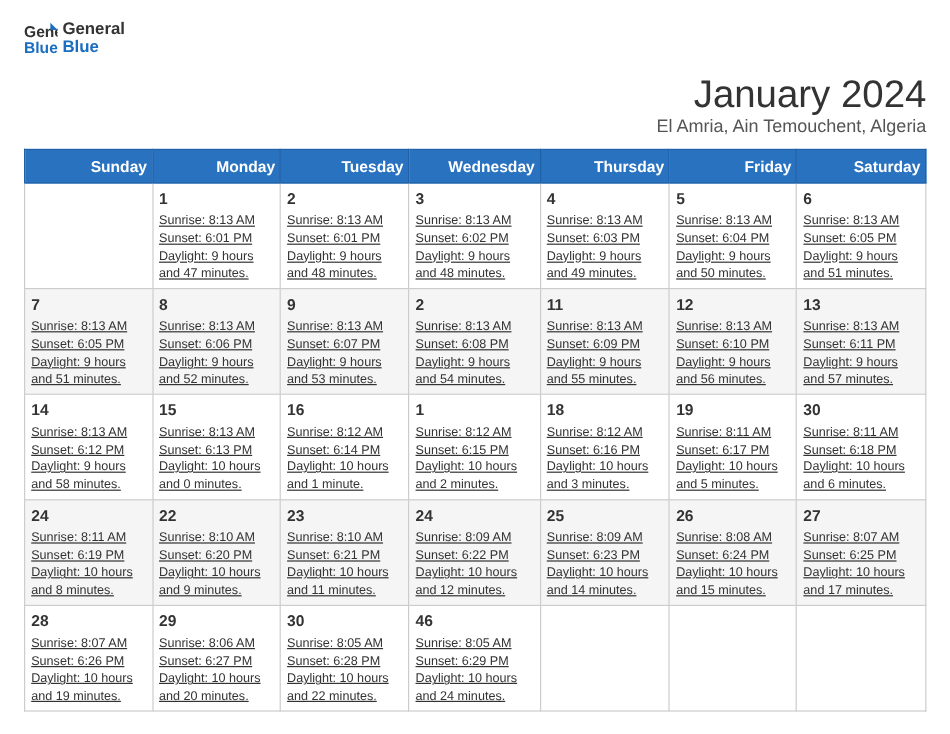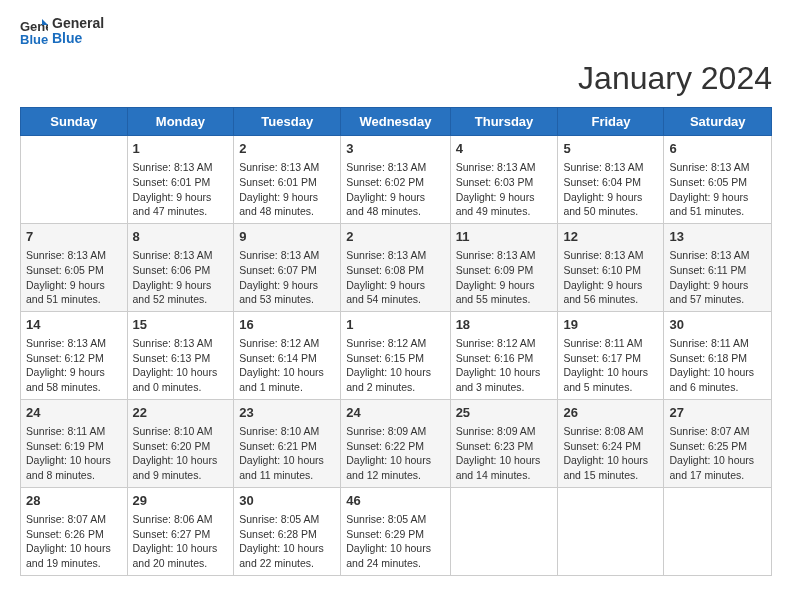--- a/index.html
+++ b/index.html
@@ -40,21 +40,21 @@
     }
     .calendar-table {
       width: 100%;
       border-collapse: collapse;
       font-size: 11px;
     }
     .calendar-table thead tr th {
       background-color: #2872c0;
       color: #fff;
       padding: 6px 4px;
-      text-align: center;
+      text-align: right;
       font-size: 13px;
       font-weight: bold;
       border: 1px solid #2060a8;
     }
     .calendar-table tbody tr td {
       border: 1px solid #ccc;
       vertical-align: top;
       padding: 4px 5px;
       min-height: 80px;
       width: 113px;
@@ -69,20 +69,21 @@
     }
     .day-num {
       font-weight: bold;
       font-size: 13px;
       display: block;
       margin-bottom: 2px;
     }
     .day-info {
       font-size: 10.5px;
       color: #333;
+      text-decoration: underline;
     }
     td.empty {
       background-color: #f9f9f9;
     }
   </style>
 </head>
 <body>
 
 <div class="header-area">
   <div class="logo">
@@ -91,20 +92,21 @@
       <text x="0" y="27" font-size="13" font-weight="bold" fill="#1a6dbf">Blue</text>
       <polygon points="22,2 28,8 22,8" fill="#1a6dbf"></polygon>
     </svg>
     <div>
       <div style="font-size:14px;font-weight:bold;color:#333;line-height:1.1">General</div>
       <div style="font-size:14px;font-weight:bold;color:#1a6dbf;line-height:1.1">Blue</div>
     </div>
   </div>
   <div class="title-area">
     <div class="main-title">January 2024</div>
+    <div class="subtitle">El Amria, Ain Temouchent, Algeria</div>
   </div>
 </div>
 
 <table class="calendar-table">
   <thead>
     <tr>
     <th>Sunday</th>
         <th>Monday</th>
         <th>Tuesday</th>
         <th>Wednesday</th>

